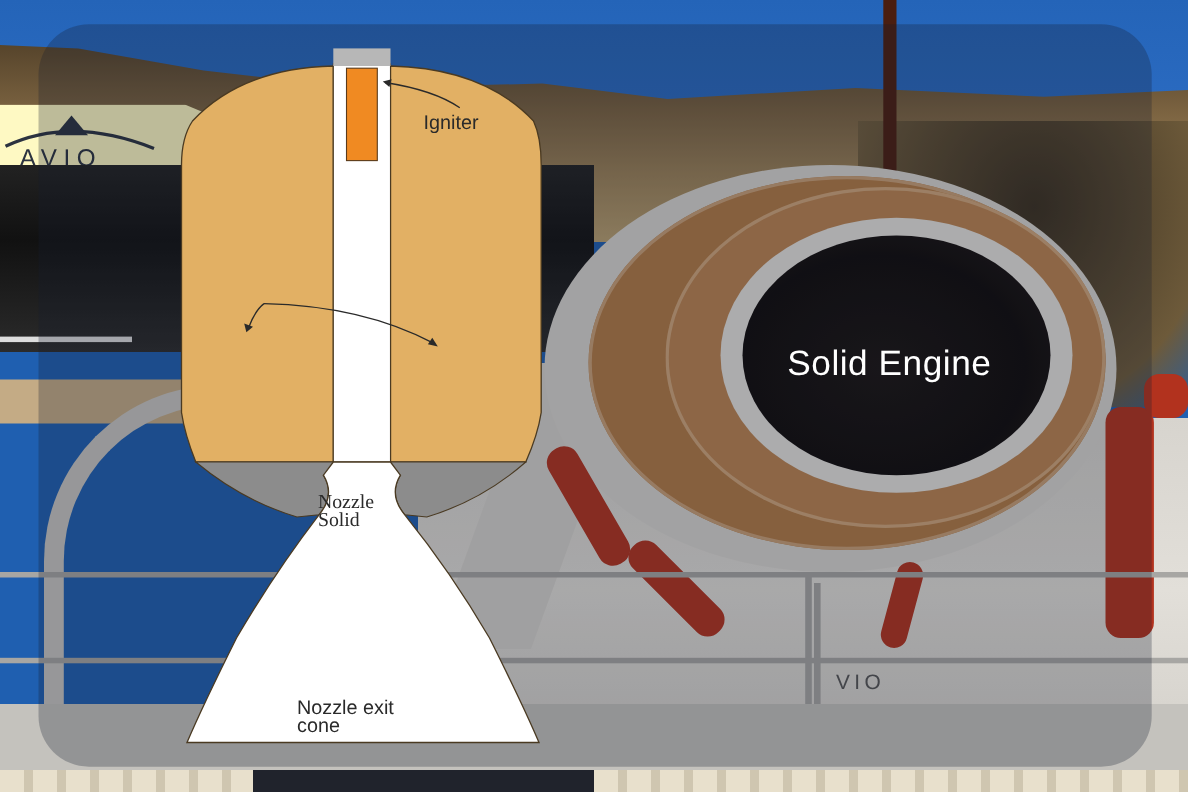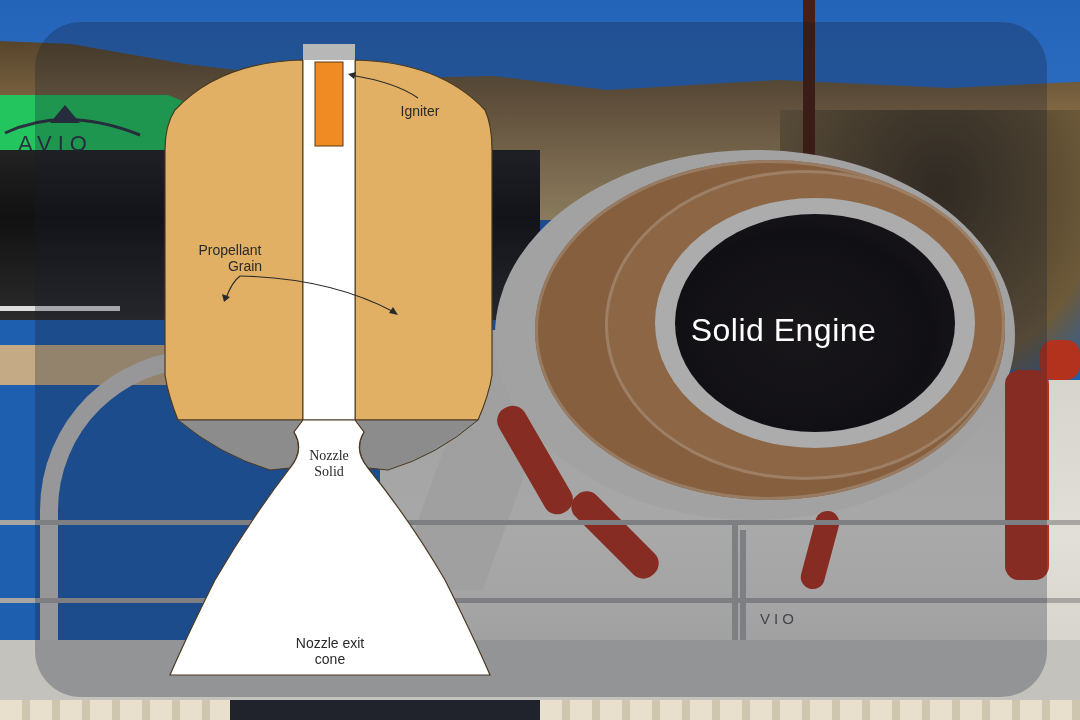--- a/index.html
+++ b/index.html
@@ -11,21 +11,21 @@
   .scene { position: absolute; inset: 0; overflow: hidden; }
   .sky { position: absolute; left: 0; top: 0; width: 1080px; height: 90px;
     background: linear-gradient(180deg, #2464b8 0%, #2a6ac0 100%); }
   .hill { position: absolute; left: -20px; top: 20px; width: 1140px; height: 200px;
     background: linear-gradient(180deg, #4a3a24 0%, #7a6240 40%, #9c8258 70%, #b9a070 100%);
     clip-path: polygon(0 10%, 8% 12%, 18% 22%, 30% 30%, 45% 28%, 55% 35%, 70% 30%, 85% 34%, 100% 30%, 100% 100%, 0 100%); }
   .hill-dark { position: absolute; left: 780px; top: 110px; width: 320px; height: 260px;
     background: radial-gradient(ellipse at 50% 30%, #3b3020 0%, #5a4a30 45%, #6d5a3a 70%, transparent 100%); }
   .pole { position: absolute; left: 803px; top: 0; width: 12px; height: 160px; background: #4a1e10; }
   .building { position: absolute; left: 0; top: 95px; width: 240px; height: 60px;
-    background: #22c55e; clip-path: polygon(0 0, 70% 0, 100% 50%, 100% 100%, 0 100%); }
+    background: #fef9c3; clip-path: polygon(0 0, 70% 0, 100% 50%, 100% 100%, 0 100%); }
   .building-under { position: absolute; left: 0; top: 150px; width: 540px; height: 170px;
     background: linear-gradient(180deg, #222 0%, #111 40%, #2b2b2b 100%); }
   .building-strip { position: absolute; left: 0; top: 306px; width: 120px; height: 5px; background: #ddd; }
   .building-tan { position: absolute; left: 0; top: 345px; width: 170px; height: 40px; background: #c4ab85; }
   .frame-left { position: absolute; left: 40px; top: 350px; width: 180px; height: 320px;
     border: 18px solid #c9c7c2; border-right: none; border-bottom: none; border-radius: 160px 0 0 0; }
   .ground-white { position: absolute; left: 380px; top: 380px; width: 700px; height: 260px;
     background: linear-gradient(180deg, #d7d4ce 0%, #e2dfd9 60%, #d8d5cf 100%); }
   .support { position: absolute; left: 440px; top: 330px; width: 90px; height: 260px; background: #d6d3cd;
     transform: skewX(-20deg); }
@@ -47,22 +47,22 @@
   .curtain { position: absolute; left: 0; top: 700px; width: 1080px; height: 20px;
     background: repeating-linear-gradient(90deg, #e8e0cc 0 22px, #cfc6b0 22px 30px); }
   .curtain-dark { position: absolute; left: 230px; top: 700px; width: 310px; height: 20px; background: #20232c; }
 
   
   .overlay { position: absolute; left: 35px; top: 22px; width: 1012px; height: 675px;
     background: rgba(20, 30, 45, 0.28); border-radius: 46px; }
 
   
   .diagram { position: absolute; left: 0; top: 0; width: 1080px; height: 720px; }
-  .label { position: absolute; color: #2a2a2a; font-size: 14px; line-height: 16px; text-align: center; }
-  .title { position: absolute; left: 611px; top: 312px; width: 345px; text-align: center;
+  .label { position: absolute; color: #2a2a2a; font-size: 18px; line-height: 16px; }
+  .title { position: absolute; left: 636px; top: 312px; width: 345px; text-align: center;
     color: #ffffff; font-size: 32px; letter-spacing: 0.5px; }
 </style>
 </head>
 <body>
 
 <div class="scene">
   <div class="sky"></div>
   <div class="hill"></div>
   <div class="hill-dark"></div>
   <div class="pole"></div>
@@ -91,21 +91,21 @@
   <div class="hose" style="left:520px;top:400px;width:30px;height:120px;transform:rotate(-30deg);"></div>
   <div class="hose" style="left:600px;top:480px;width:30px;height:110px;transform:rotate(-45deg);"></div>
   <div class="hose" style="left:808px;top:510px;width:24px;height:80px;transform:rotate(15deg);"></div>
   <div class="hose" style="left:1005px;top:370px;width:44px;height:210px;"></div>
   <div class="hose" style="left:1040px;top:340px;width:40px;height:40px;"></div>
 
   <div class="rail" style="left:0;top:520px;width:1080px;"></div>
   <div class="rail" style="left:0;top:598px;width:1080px;"></div>
   <div class="rail-v" style="left:732px;top:520px;height:120px;"></div>
   <div class="rail-v" style="left:740px;top:530px;height:110px;"></div>
-  <span style="position:absolute;left:760px;top:610px;font-size:15px;letter-spacing:4px;color:#555;">VIO</span>
+  <span style="position:absolute;left:760px;top:610px;font-size:19px;letter-spacing:4px;color:#555;">VIO</span>
   <div class="deck"></div>
   <div class="curtain"></div>
   <div class="curtain-dark"></div>
 </div>
 
 <div class="overlay"></div>
 
 <div class="diagram">
   <svg width="1080" height="720" viewBox="0 0 1080 720" style="position:absolute;left:0;top:0">
 
@@ -128,24 +128,20 @@
     <polygon points="348,74 356,72 354,79" fill="#2a2a2a"></polygon>
 
     <path d="M240 276 Q232 282 226 298" stroke="#2a2a2a" stroke-width="1.2" fill="none"></path>
     <polygon points="224,302 222,294 230,297" fill="#2a2a2a"></polygon>
     <path d="M240 276 Q330 278 394 312" stroke="#2a2a2a" stroke-width="1.2" fill="none"></path>
     <polygon points="398,315 389,313 393,307" fill="#2a2a2a"></polygon>
   </svg>
 
   <div class="label" style="left:385px;top:103px;width:70px;">Igniter</div>
 
-  <div class="label" style="left:180px;top:242px;width:100px;">
-    <div>Propellant</div>
-    <div style="padding-left:30px;">Grain</div>
-  </div>
 
   <div class="label" style="left:289px;top:448px;width:80px;font-family:Liberation Serif, serif;">
     <div>Nozzle</div>
     <div>Solid</div>
   </div>
 
   <div class="label" style="left:270px;top:587px;width:120px;margin-top:48px;">
     <div>Nozzle exit</div>
     <div>cone</div>
   </div>

